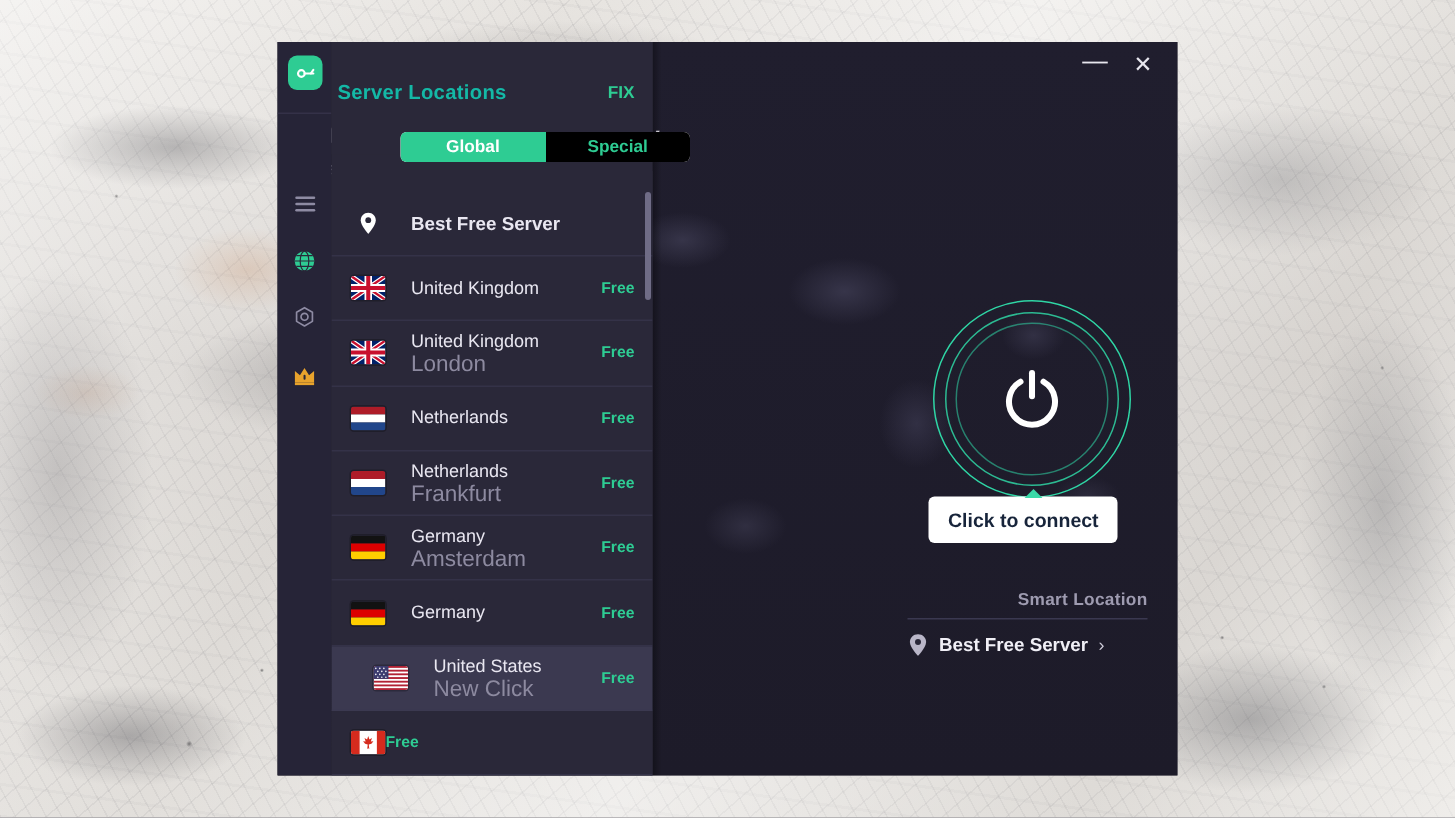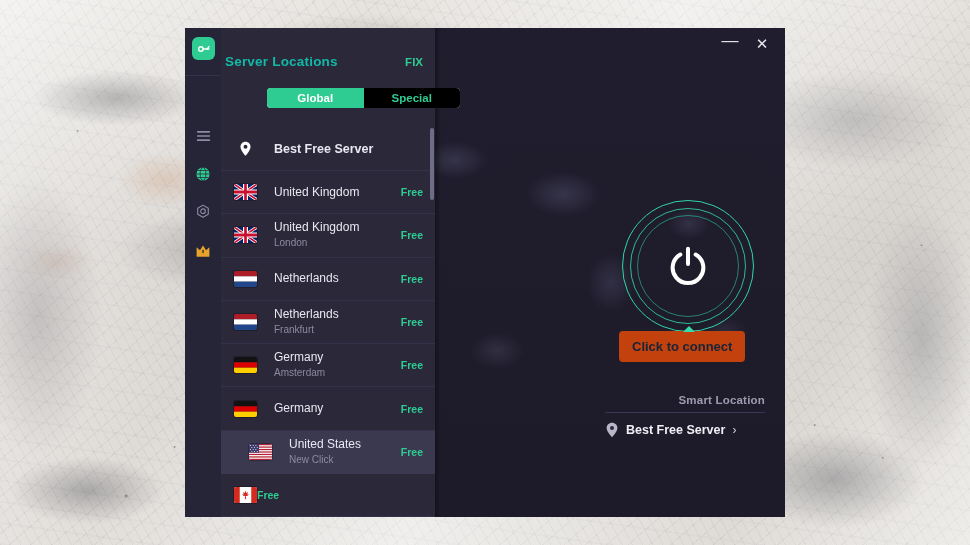--- a/index.html
+++ b/index.html
@@ -104,21 +104,21 @@
   #power-ring::after {
     content: ""; position: absolute; inset: 14px; border-radius: 50%;
     border: 1.5px solid rgba(47,214,165,0.55);
   }
   #power-glyph {
     position: absolute; left: 50%; top: 50%; transform: translate(-50%,-50%);
     width: 46px; height: 46px;
   }
   #tooltip-connect {
     position: absolute; left: -3px; top: 131px;
-    background: #c2410c; color: #17243a; font-weight: bold; font-size: 13px;
+    background: #ffffff; color: #17243a; font-weight: bold; font-size: 13px;
     padding: 8px 13px; border-radius: 4px; white-space: nowrap; cursor: pointer;
   }
   #tooltip-connect::before {
     content: ""; position: absolute; left: 64px; top: -5px;
     border-left: 6px solid transparent; border-right: 6px solid transparent;
     border-bottom: 6px solid #3ad9a8;
   }
 
   
   #smart-location {
@@ -189,21 +189,21 @@
   .loc-row.selected { background: #3b3950; border-bottom-color: #3b3950; padding-left: 28px; }
   .loc-row.header-row { height: 43px; }
   .flag {
     width: 23px; height: 16px; border-radius: 2px; flex: 0 0 auto;
     overflow: hidden; position: relative; box-shadow: 0 0 0 1px rgba(0,0,0,0.25);
   }
   .pin-wrap { width: 23px; flex: 0 0 auto; display:flex; justify-content:center; }
   .loc-text { flex: 1 1 auto; margin-left: 17px; min-width: 0; }
   .loc-country { color: #e9e7f1; font-size: 12px; line-height: 15px; white-space: nowrap; }
   .loc-row.header-row .loc-country { font-weight: bold; font-size: 12.5px; }
-  .loc-city { color: #8d8aa0; font-size: 10px; line-height: 14px; margin-top: 1px; white-space: nowrap;}
+  .loc-city { color: #8d8aa0; font-size: 15px; line-height: 14px; margin-top: 1px; white-space: nowrap;}
   .loc-free { color: #2ecc93; font-size: 10.5px; font-weight: bold; flex: 0 0 auto; }
 
   
   #list-scrollbar {
     position: absolute; right: 1px; top: 100px; width: 4px; height: 389px; z-index: 30;
   }
   #list-thumb {
     position: absolute; left: 0; top: 0; width: 4px; height: 72px;
     background: #6f6c86; border-radius: 2px; cursor: pointer;
   }

